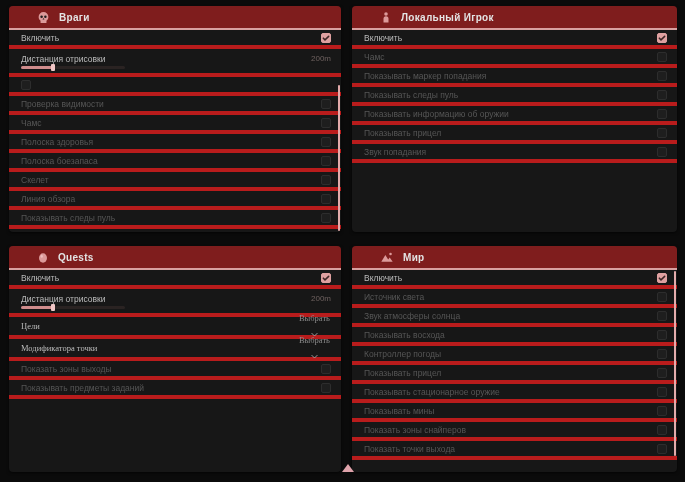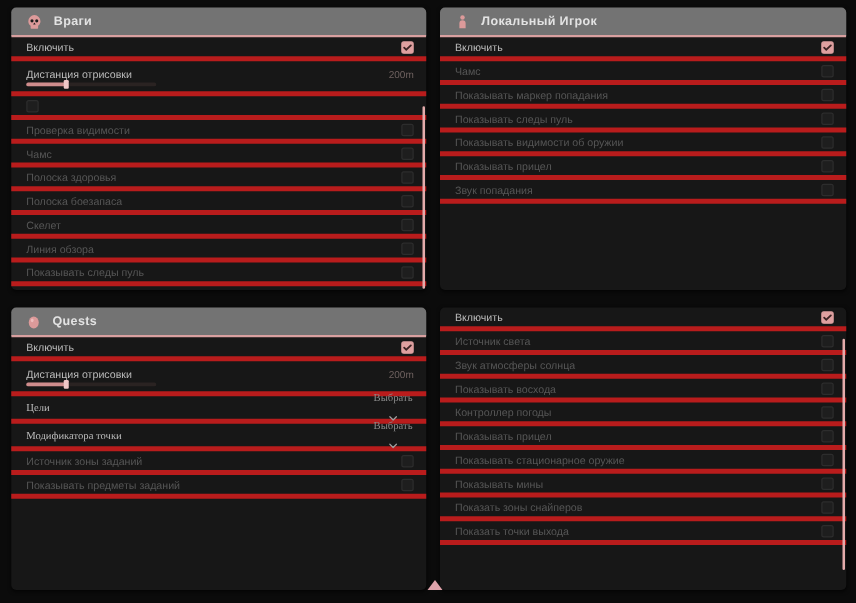--- a/index.html
+++ b/index.html
@@ -7,37 +7,37 @@
     width:685px;height:482px;position:relative;overflow:hidden;
     background:#0b0b0b;
     font-family:"Liberation Sans","DejaVu Sans",sans-serif;
   }
   .panel{position:absolute;background:#171717;border-radius:4px;box-shadow:0 1px 3px rgba(0,0,0,.6);}
   .p-tl{left:9px;top:6px;width:332px;height:226px;}
   .p-tr{left:352px;top:6px;width:325px;height:226px;}
   .p-bl{left:9px;top:246px;width:332px;height:226px;}
   .p-br{left:352px;top:246px;width:325px;height:226px;}
   .phead{
-    height:22px;display:flex;align-items:center;gap:9px;padding:0 12px;
-    background:#737373;border-radius:4px 4px 0 0;border-bottom:2px solid #d9a0a0;
+    height:22px;display:flex;align-items:center;gap:9px;padding:0 28px;
+    background:#7f1d1d;border-radius:4px 4px 0 0;border-bottom:2px solid #d9a0a0;
   }
   .ptitle{font-size:10px;font-weight:bold;color:#e3e3e3;letter-spacing:.3px;}
   .pbody{position:relative;}
   .row{
     display:flex;align-items:center;justify-content:space-between;
     height:19px;padding:0 10px 0 12px;border-bottom:4px solid #b91c1c;
     box-sizing:border-box;cursor:default;
   }
   .lbl{font-size:8.5px;color:#565656;white-space:nowrap;}
   .row.on .lbl{color:#bcbcbc;}
   .cb{width:10px;height:10px;border-radius:2px;background:#1e1e1e;border:1px solid #2d2d2d;
       box-sizing:border-box;flex:0 0 auto;display:flex;align-items:center;justify-content:center;}
   .cb.checked{background:#dfa0a0;border-color:#dfa0a0;}
   .slider-row{height:28px;flex-direction:column;align-items:stretch;justify-content:center;gap:2px;}
-  .srow-top{display:flex;align-items:flex-end;justify-content:space-between;}
+  .srow-top{display:flex;align-items:flex-start;justify-content:space-between;}
   .val{font-size:8px;color:#6e615f;}
   .track{width:104px;height:3px;background:#2a2322;border-radius:2px;position:relative;}
   .fill{width:32px;height:3px;background:#cf8c8c;border-radius:2px;}
   .handle{position:absolute;left:30px;top:-2px;width:4px;height:7px;background:#f0c6c6;border-radius:1px;}
   .select-row{height:22px;font-family:Liberation Serif, serif;}
   .select{display:flex;align-items:center;gap:7px;font-size:8.5px;color:#8b8b8b;padding-right:1px;cursor:pointer;flex-direction:column;}
   .scrollbar{position:absolute;width:2px;background:#e3abab;border-radius:2px;}
   .sb-enemies{right:1px;top:79px;height:146px;}
   .sb-world{right:1px;top:25px;height:185px;}
   .cursor-tri{position:absolute;left:342px;top:464px;width:0;height:0;
@@ -138,21 +138,21 @@
     </div>
     <div class="row">
       <span class="lbl">Показывать маркер попадания</span>
       <span class="cb"></span>
     </div>
     <div class="row">
       <span class="lbl">Показывать следы пуль</span>
       <span class="cb"></span>
     </div>
     <div class="row">
-      <span class="lbl">Показывать видимости об оружии</span>
+      <span class="lbl">Показывать информацию об оружии</span>
       <span class="cb"></span>
     </div>
     <div class="row">
       <span class="lbl">Показывать прицел</span>
       <span class="cb"></span>
     </div>
     <div class="row">
       <span class="lbl">Звук попадания</span>
       <span class="cb"></span>
     </div>
@@ -204,31 +204,40 @@
       <span class="select">
         <span>Выбрать</span>
         <span>
             <svg width="9" height="9" viewBox="0 0 24 24">
               <path d="M5 9l7 7 7-7" stroke="#9f9f9f" stroke-width="2.6" fill="none" stroke-linecap="round" stroke-linejoin="round"></path>
             </svg>
           </span>
       </span>
     </div>
     <div class="row">
-      <span class="lbl">Источник зоны заданий</span>
+      <span class="lbl">Показать зоны выходы</span>
       <span class="cb"></span>
     </div>
     <div class="row">
       <span class="lbl">Показывать предметы заданий</span>
       <span class="cb"></span>
     </div>
   </div>
 </div>
 
 <div class="panel p-br">
+  <div class="phead">
+    <span>
+      <svg width="14" height="13" viewBox="0 0 24 24" fill="#dc9a9a">
+          <path d="M1.5 20L9 7.5l5.2 8.2 2.8-3.7 5.5 8z"></path>
+          <circle cx="18.5" cy="5.5" r="2.4"></circle>
+        </svg>
+    </span>
+    <span class="ptitle">Мир</span>
+  </div>
   <div class="pbody">
     <div class="row on">
       <span class="lbl">Включить</span>
       <span class="cb checked">
           <svg width="8" height="8" viewBox="0 0 24 24">
             <path d="M4 12.5l5 5L20 7" stroke="#3c2424" stroke-width="4.5" fill="none" stroke-linecap="round"></path>
           </svg>
         </span>
     </div>
     <div class="row">

